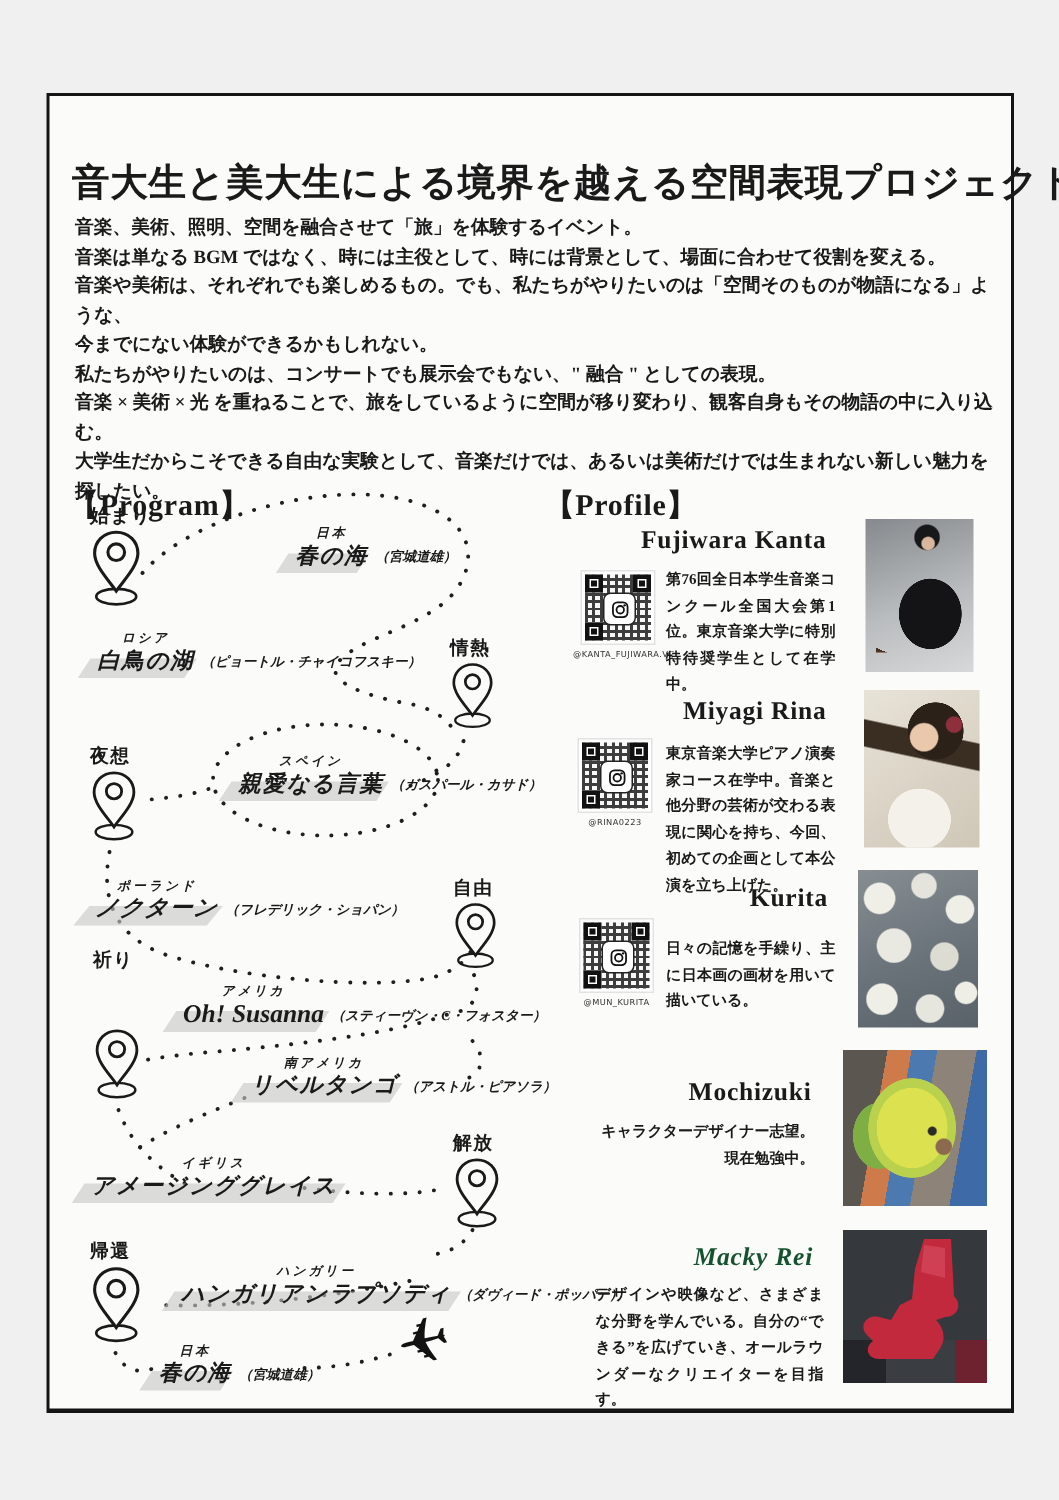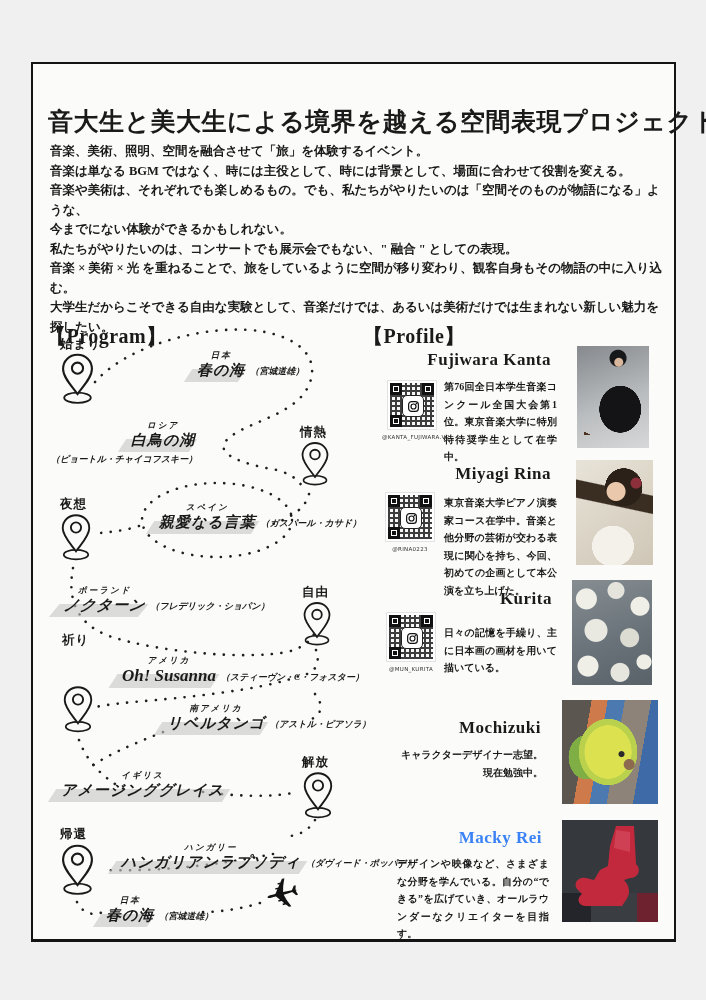--- a/index.html
+++ b/index.html
@@ -34,35 +34,35 @@
   .country{font-size:8.5px;font-weight:bold;letter-spacing:2px;line-height:10px;margin-bottom:1px;}
   .ptitle{font-size:15px;font-weight:bold;letter-spacing:1px;position:relative;z-index:0;padding:0 2px;}
   .ptitle::after{
     content:"";position:absolute;z-index:-1;left:-7px;top:42%;width:104%;height:70%;
     background:#c6c6c6;opacity:.62;transform:skewX(-33deg);
   }
   .composer{font-size:9px;font-weight:bold;padding-bottom:2px;}
   .composer:empty{display:none;}
   .latin-title{font-size:17px;letter-spacing:0;}
   .oblique{transform:skewX(-10deg);}
-  .p0{left:162px;top:286px;} .p1{left:18px;top:356px;flex-direction:column;} .p2{left:124px;top:438px;}
+  .p0{left:162px;top:286px;} .p1{left:30px;top:356px;} .p2{left:124px;top:438px;}
   .p3{left:29px;top:521px;} .p4{left:87px;top:591px;} .p5{left:132px;top:639px;}
   .p6{left:26px;top:706px;} .p7{left:86px;top:758px;margin-top:20px;} .p8{left:71px;top:831px;}
   .lbl-hajimari{left:27px;top:272px;} .pin-hajimari{left:26px;top:288px;}
   .lbl-jonetsu{left:267px;top:360px;} .pin-jonetsu{left:266px;top:376px;}
   .lbl-yasou{left:27px;top:432px;}   .pin-yasou{left:26px;top:448px;}
   .lbl-jiyuu{left:269px;top:520px;}  .pin-jiyuu{left:268px;top:536px;}
   .lbl-inori{left:29px;top:568px;}   .pin-inori{left:28px;top:620px;}
   .lbl-kaihou{left:269px;top:690px;} .pin-kaihou{left:268px;top:706px;}
   .lbl-kikan{left:27px;top:762px;}   .pin-kikan{left:26px;top:778px;}
   .plane{left:232px;top:810px;font-size:42px;line-height:1;color:#121212;
     font-family:"DejaVu Sans",sans-serif;transform:scaleX(-1) rotate(14deg);}
   
   .member-name{font-size:17px;font-weight:bold;letter-spacing:.5px;white-space:nowrap;text-align:right;}
-  .name-muted{color:#3b82f6;}
+  .name-muted{color:#14532d;font-style:italic;}
   .bio{font-size:10px;font-weight:bold;line-height:17.5px;text-align:justify;}
   .bio-right{text-align:right;}
   
   .qr{width:50px;height:50px;background:#fff;border:1px solid #e2e2e2;box-sizing:border-box;}
   .qr-noise{position:absolute;inset:2px;
     background-image:
       repeating-linear-gradient(0deg,#1c1c1c 0 2px,transparent 2px 5px),
       repeating-linear-gradient(90deg,#1c1c1c 0 2px,#f6f6f6 2px 5px);
     opacity:.85;}
   .fp{position:absolute;width:12px;height:12px;border:3px solid #111;background:#fff;box-sizing:border-box;}

